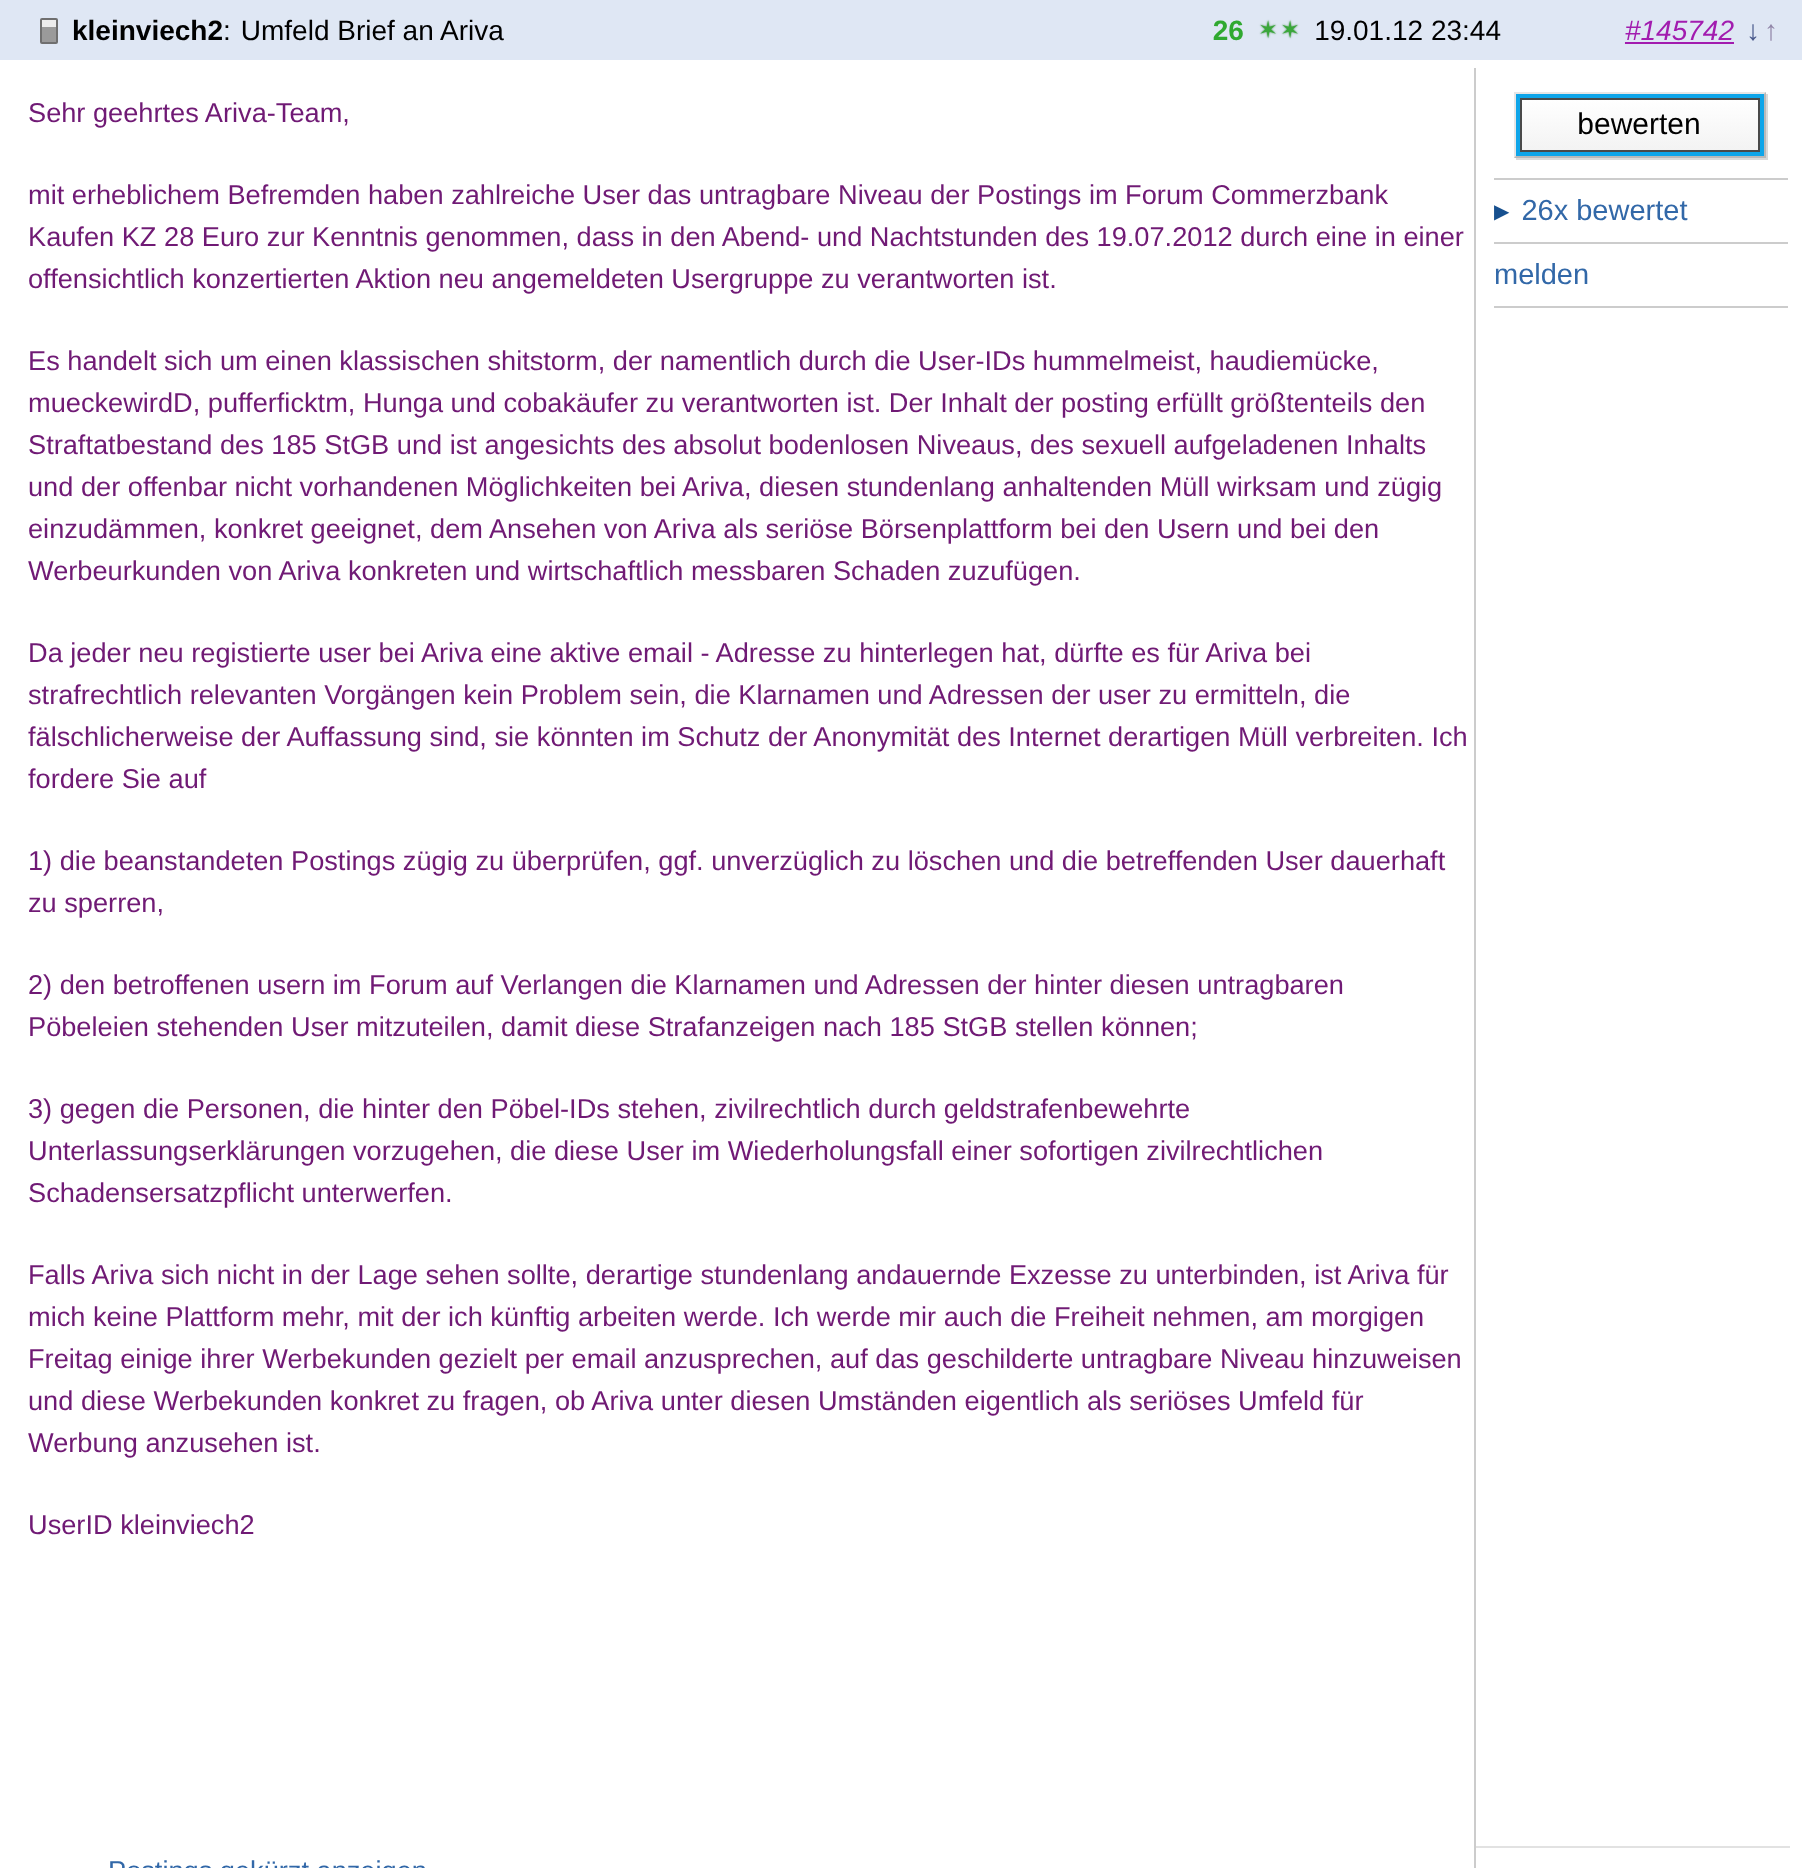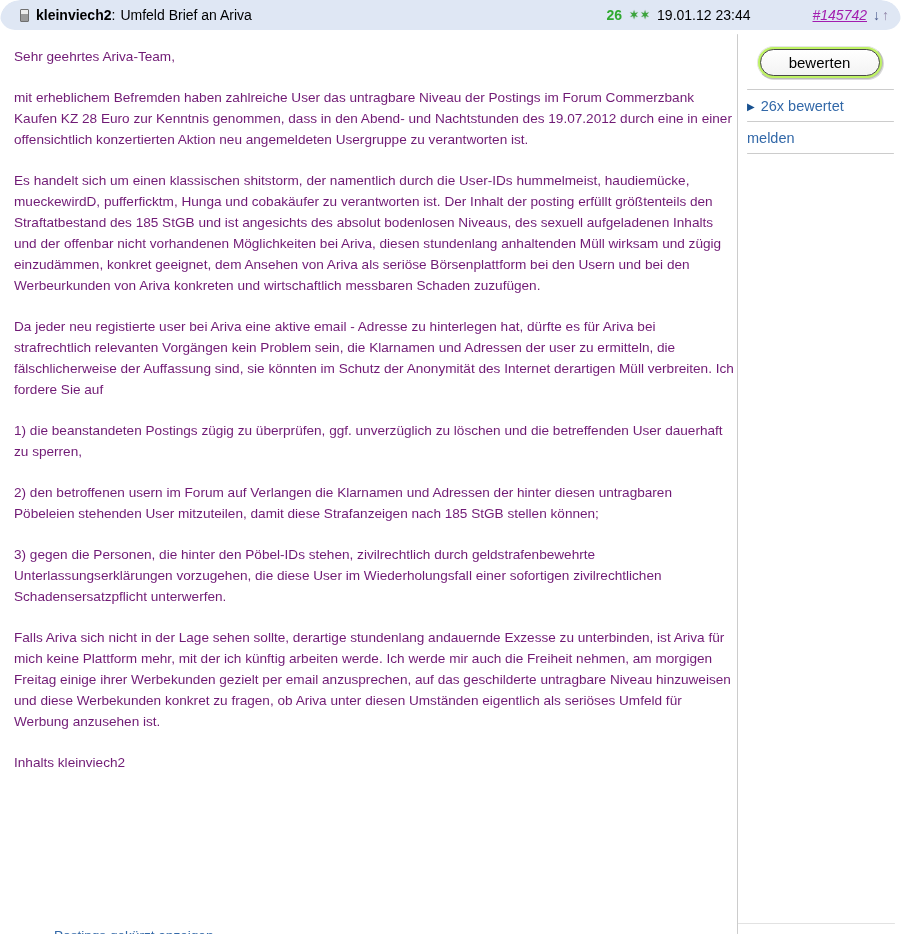--- a/index.html
+++ b/index.html
@@ -1,15 +1,15 @@
 <!DOCTYPE html>
 <html><head>
 <meta charset="utf-8">
 <style>
-  * { margin:0; padding:0; box-sizing:border-box;border-radius:20px; }
+  * { margin:0; padding:0; box-sizing:border-box; }
   html,body { background:#fff; }
   .page {
     position:relative; width:901px; height:934px; overflow:hidden;
     background:#fff; font-family:"Liberation Sans","DejaVu Sans",sans-serif;
     color:#000;
   }
   
   .header {
     position:absolute; top:0; left:0; width:901px; height:30px;
     background:#dfe7f4; display:flex; align-items:center;
@@ -40,21 +40,21 @@
   .clipped-link {
     position:absolute; top:928px; left:54px; font-size:13.6px;
     color:#3268a8; text-decoration:none; white-space:nowrap;
   }
 
   
   .v-rule { position:absolute; left:737px; top:34px; bottom:0; width:1px; background:#ccc; }
   .sidebar { position:absolute; left:738px; top:30px; width:163px; }
   .btn-outer {
     display:block; margin:16px auto 0; width:126px; height:33px;
-    background:#bef264; padding:2px;
+    background:#0ea5e9; padding:2px;
     border:1px solid #b9b9b9;
     border-top-color:#e6e6e6; border-left-color:#e6e6e6;
     box-shadow:1px 1px 0 #d9d9d9; cursor:pointer;
   }
   .btn-inner {
     display:flex; width:100%; height:100%; align-items:center; justify-content:center;
     border:1px solid #4a4a4a; background:linear-gradient(#ffffff,#f3f3f3);
     font-size:15px; color:#000; font-family:inherit;
   }
   .sb-divider { height:1px; background:#ccc; margin:10px 7px 0 9px; }
@@ -85,21 +85,21 @@
 
   <div class="main">
     <p>Sehr geehrtes Ariva-Team,</p>
     <p>mit erheblichem Befremden haben zahlreiche User das untragbare Niveau der Postings im Forum Commerzbank Kaufen KZ 28 Euro zur Kenntnis genommen, dass in den Abend- und Nachtstunden des 19.07.2012 durch eine in einer offensichtlich konzertierten Aktion neu angemeldeten Usergruppe zu verantworten ist.</p>
     <p>Es handelt sich um einen klassischen shitstorm, der namentlich durch die User-IDs hummelmeist, haudiemücke, mueckewirdD, pufferficktm, Hunga und cobakäufer zu verantworten ist. Der Inhalt der posting erfüllt größtenteils den Straftatbestand des 185 StGB und ist angesichts des absolut bodenlosen Niveaus, des sexuell aufgeladenen Inhalts und der offenbar nicht vorhandenen Möglichkeiten bei Ariva, diesen stundenlang anhaltenden Müll wirksam und zügig einzudämmen, konkret geeignet, dem Ansehen von Ariva als seriöse Börsenplattform bei den Usern und bei den Werbeurkunden von Ariva konkreten und wirtschaftlich messbaren Schaden zuzufügen.</p>
     <p>Da jeder neu registierte user bei Ariva eine aktive email - Adresse zu hinterlegen hat, dürfte es für Ariva bei strafrechtlich relevanten Vorgängen kein Problem sein, die Klarnamen und Adressen der user zu ermitteln, die fälschlicherweise der Auffassung sind, sie könnten im Schutz der Anonymität des Internet derartigen Müll verbreiten. Ich fordere Sie auf</p>
     <p>1) die beanstandeten Postings zügig zu überprüfen, ggf. unverzüglich zu löschen und die betreffenden User dauerhaft zu sperren,</p>
     <p>2) den betroffenen usern im Forum auf Verlangen die Klarnamen und Adressen der hinter diesen untragbaren Pöbeleien stehenden User mitzuteilen, damit diese Strafanzeigen nach 185 StGB stellen können;</p>
     <p>3) gegen die Personen, die hinter den Pöbel-IDs stehen, zivilrechtlich durch geldstrafenbewehrte Unterlassungserklärungen vorzugehen, die diese User im Wiederholungsfall einer sofortigen zivilrechtlichen Schadensersatzpflicht unterwerfen.</p>
     <p>Falls Ariva sich nicht in der Lage sehen sollte, derartige stundenlang andauernde Exzesse zu unterbinden, ist Ariva für mich keine Plattform mehr, mit der ich künftig arbeiten werde. Ich werde mir auch die Freiheit nehmen, am morgigen Freitag einige ihrer Werbekunden gezielt per email anzusprechen, auf das geschilderte untragbare Niveau hinzuweisen und diese Werbekunden konkret zu fragen, ob Ariva unter diesen Umständen eigentlich als seriöses Umfeld für Werbung anzusehen ist.</p>
-    <p>Inhalts kleinviech2</p>
+    <p>UserID kleinviech2</p>
   </div>
 
   <a class="clipped-link" href="#">Postings gekürzt anzeigen</a>
 
   <div class="v-rule"></div>
   <div class="sidebar">
     <button class="btn-outer">
       <span class="btn-inner">bewerten</span>
     </button>
     <div class="sb-divider"></div>

